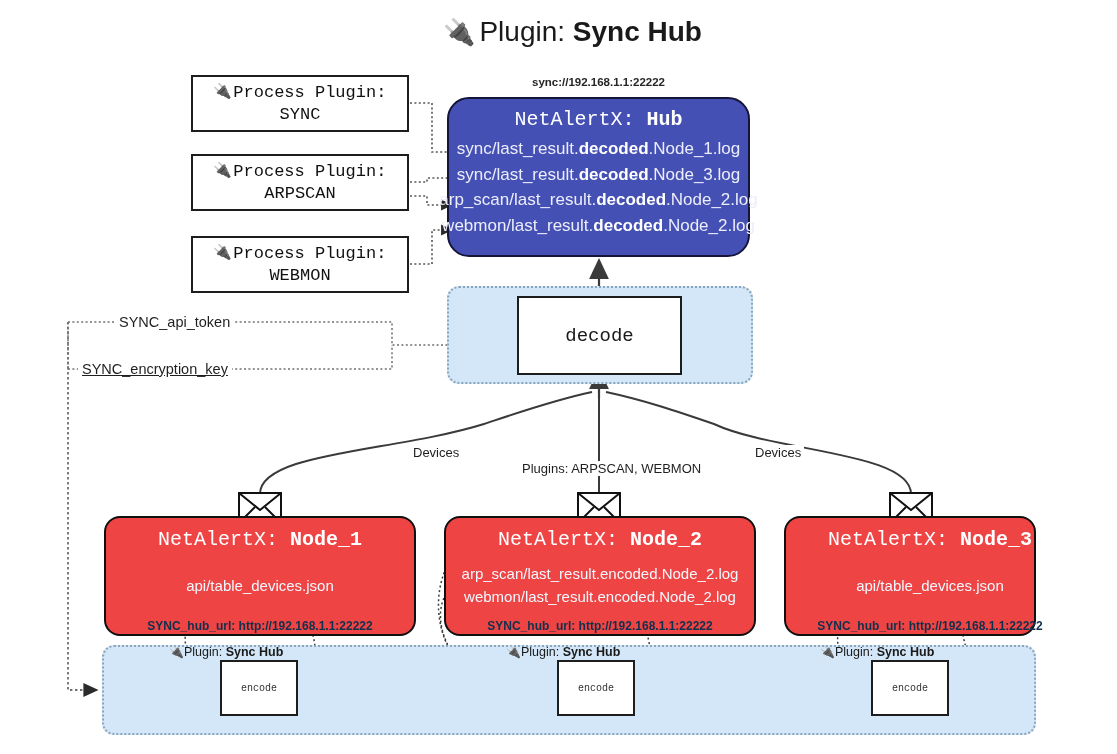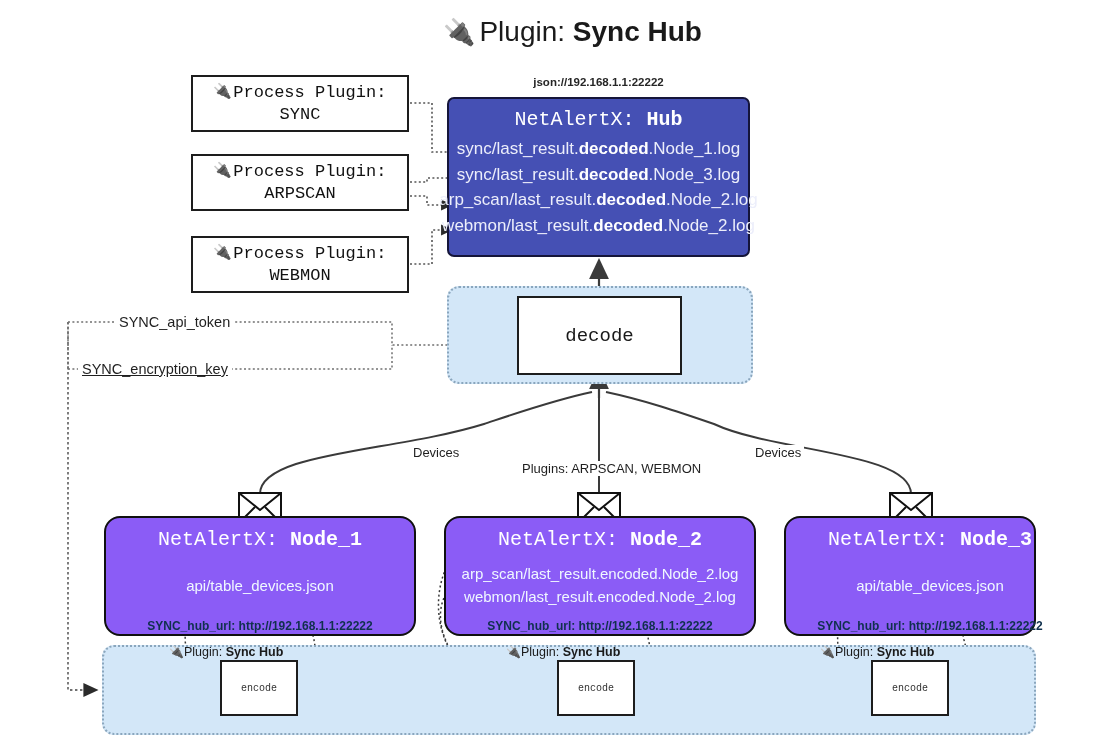--- a/index.html
+++ b/index.html
@@ -29,21 +29,21 @@
     display:flex;flex-direction:column;align-items:center;justify-content:center;
     line-height:1.25;
   }
   .proc .l1{display:flex;align-items:center;gap:1px;white-space:nowrap;}
   .proc .l2{white-space:nowrap;}
   .proc .plug{font-size:15px;}
 
   
   .hub{
     left:433px;top:97px;width:303px;height:160px;
-    background:#4550b4;border:2px solid #15153a;border-radius:7px;
+    background:#4550b4;border:2px solid #15153a;border-radius:22px;
     display:flex;flex-direction:column;align-items:center;
     padding-top:9px;
   }
   .hub-title{
     font-family:"Liberation Mono", monospace;font-size:20px;color:#ffffff;white-space:nowrap;
   }
   .hub-title b{font-weight:700;}
   .hub-lines{margin-top:6px;width:100%;display:flex;flex-direction:column;align-items:center;gap:1px;}
   .hub-line{
     font-size:17px;color:#eceefb;white-space:nowrap;line-height:1.45;
@@ -76,21 +76,21 @@
     font-family:"Liberation Mono", monospace;font-size:10px;color:#333;
   }
   .enc-label{
     font-size:12.5px;color:#1a1a1a;white-space:nowrap;text-align:center;
   }
   .enc-label b{font-weight:700;}
   .enc-label .plug{font-size:12px;}
 
   
   .node{
-    background:#8b5cf6;border:2px solid #101010;border-radius:16px;
+    background:#ef4444;border:2px solid #101010;border-radius:16px;
     display:flex;flex-direction:column;align-items:center;
   }
   .node-title{
     font-family:"Liberation Mono", monospace;font-size:20px;color:#ffffff;
     white-space:nowrap;margin-top:10px;
   }
   .node-title b{font-weight:700;}
   .node-mid{flex:1;width:100%;display:flex;flex-direction:column;align-items:center;justify-content:center;gap:2px;}
   .node-line{font-size:15px;color:#f0f8ff;white-space:nowrap;line-height:1.4;}
   .node-foot{
@@ -177,21 +177,21 @@
     <div class="l2">ARPSCAN</div>
   </div>
   <div class="abs proc" style="left:177px;top:236px;">
     <div class="l1">
         <span class="plug">🔌</span>
         <span>Process Plugin:</span>
       </div>
     <div class="l2">WEBMON</div>
   </div>
 
-  <div class="abs hub-url">json://192.168.1.1:22222</div>
+  <div class="abs hub-url">sync://192.168.1.1:22222</div>
   <div class="abs hub">
     <div class="hub-title"><span>NetAlertX: </span><b>Hub</b></div>
     <div class="hub-lines">
       <div class="hub-line"><span>sync/last_result.</span><b>decoded</b><span>.Node_1.log</span></div>
       <div class="hub-line"><span>sync/last_result.</span><b>decoded</b><span>.Node_3.log</span></div>
       <div class="hub-line"><span>arp_scan/last_result.</span><b>decoded</b><span>.Node_2.log</span></div>
       <div class="hub-line"><span>webmon/last_result.</span><b>decoded</b><span>.Node_2.log</span></div>
     </div>
   </div>
 

